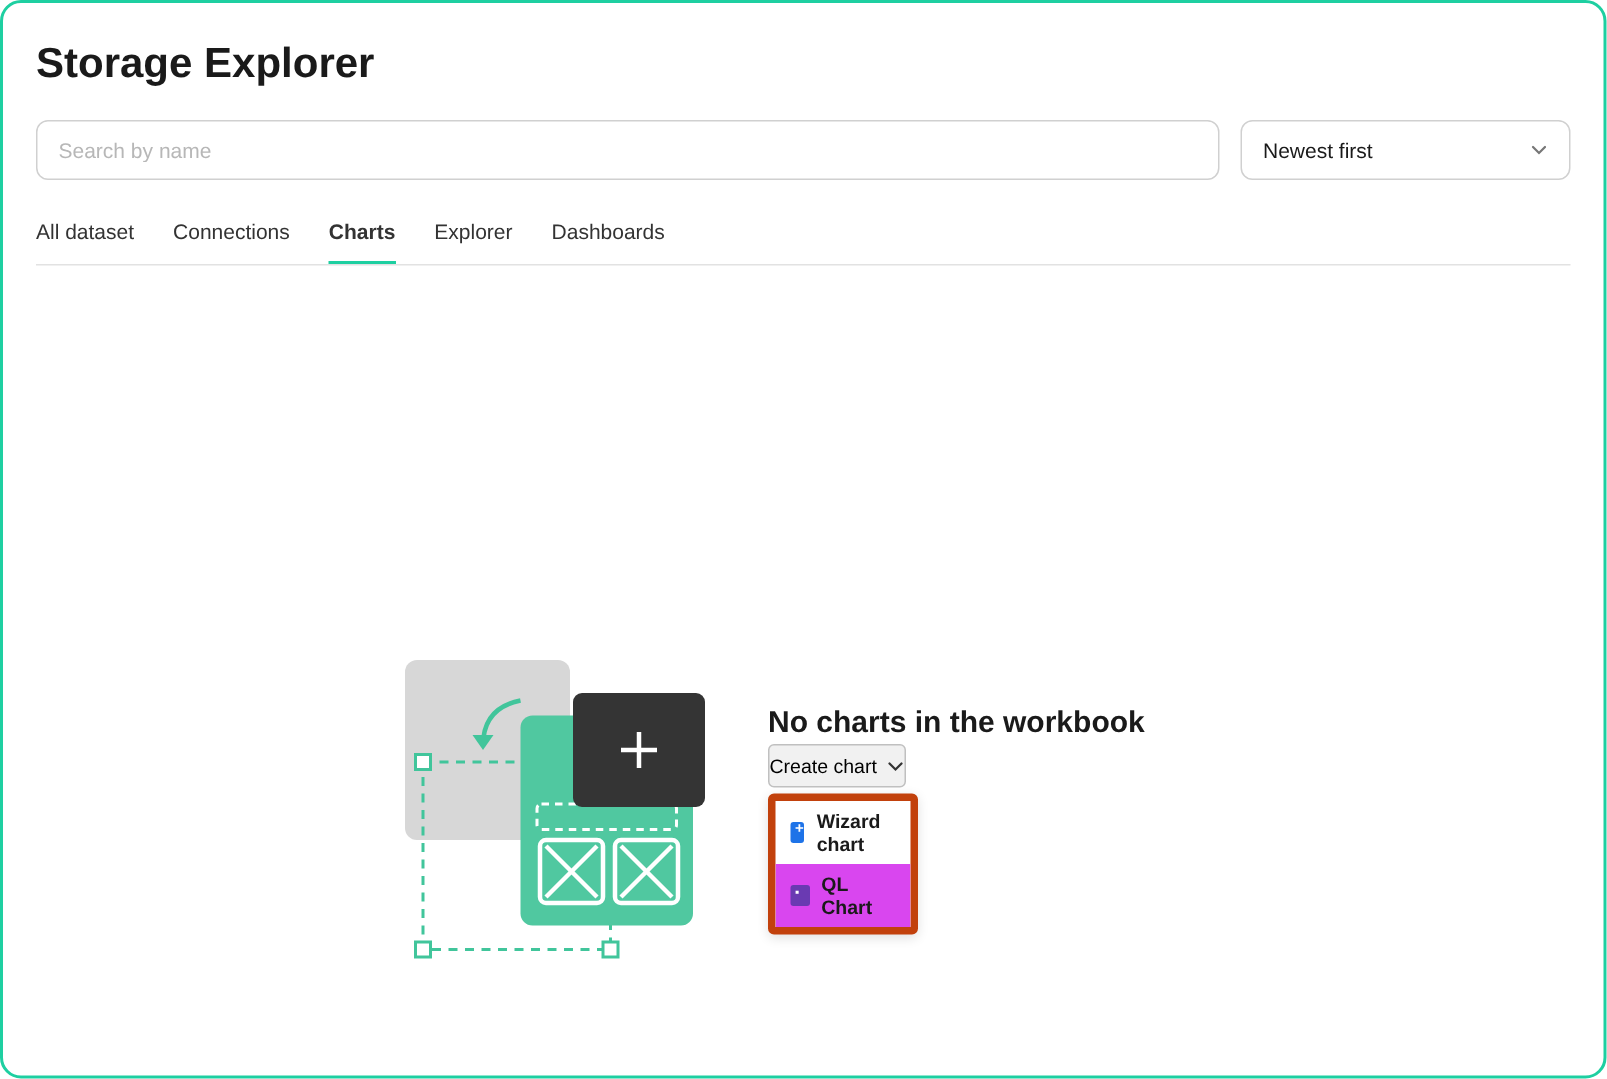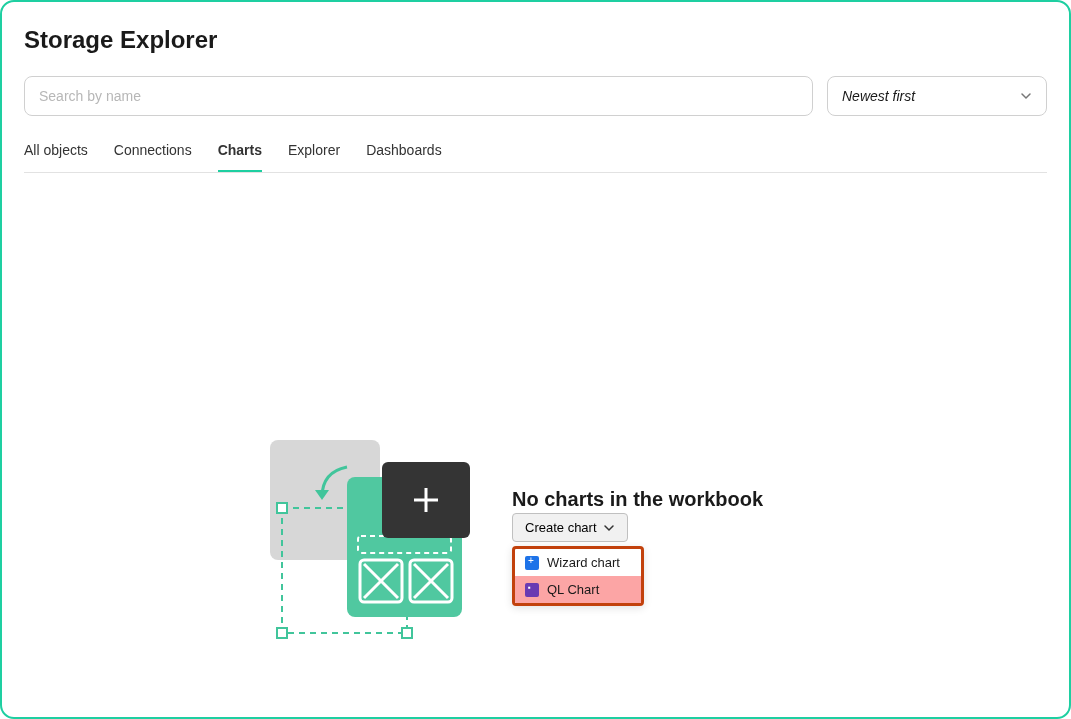--- a/index.html
+++ b/index.html
@@ -9,21 +9,21 @@
     width: 1071px;
     height: 719px;
     border: 2px solid #1ecfa1;
     border-radius: 14px;
     padding: 20px 22px;
     color: #1a1a1a;
     overflow: hidden;
     position: relative;
   }
   .title {
-    font-size: 24px;
+    font-size: 28px;
     font-weight: 700;
     margin-bottom: 22px;
     margin-top: 4px;
   }
   .controls {
     display: flex;
     gap: 14px;
     margin-bottom: 22px;
   }
   .search {
@@ -42,21 +42,20 @@
     border: 1px solid #d0d0d0;
     border-radius: 8px;
     height: 40px;
     padding: 0 14px;
     font-size: 14px;
     display: flex;
     align-items: center;
     justify-content: space-between;
     cursor: pointer;
     color: #1a1a1a;
-    font-style: italic;
   }
   .chev { width: 12px; height: 12px; color: #777; }
   .tabs {
     display: flex;
     gap: 26px;
     border-bottom: 1px solid #e2e2e2;
     padding-bottom: 0;
   }
   .tab {
     font-size: 14px;
@@ -90,42 +89,43 @@
     color: #333;
     margin-bottom: 20px;
   }
   .create-btn {
     display: inline-flex;
     align-items: center;
     gap: 6px;
     border: 1px solid #c0c0c0;
     background: #f1f1f1;
     border-radius: 4px;
-    padding: 6px 12px;
+    padding: 6px 0;
     font-size: 13px;
     cursor: pointer;
   }
   .menu {
     margin-top: 4px;
     background: #fff;
-    border: 3px solid #c2410c;
+    border: 5px solid #c2410c;
     border-radius: 4px;
-    width: 132px;
+    width: 100px;
     box-shadow: 0 2px 8px rgba(0,0,0,0.12);
     overflow: hidden;
+    font-weight: bold;
   }
   .menu-item {
     display: flex;
     align-items: center;
     gap: 8px;
     padding: 6px 10px;
     font-size: 13px;
     cursor: pointer;
   }
-  .menu-item.hl { background: #fca5a5; }
+  .menu-item.hl { background: #d946ef; }
   .mi-icon {
     width: 14px; height: 14px;
     border-radius: 2px;
     display: inline-block;
   }
   .mi-wizard { background: #1e73e8; position: relative; }
   .mi-wizard::after { content: "+"; color: #fff; font-size: 10px; position: absolute; left: 3px; top: -1px; }
   .mi-ql { background: #6a3ab2; position: relative; }
   .mi-ql::after { content: "▪"; color: #fff; font-size: 8px; position: absolute; left: 3px; top: 0; }
 </style>
@@ -138,21 +138,21 @@
   <input class="search" type="text" placeholder="Search by name" style="">
   <div class="sort">
     <span>Newest first</span>
     <svg class="chev" viewBox="0 0 12 12">
       <path d="M2 4l4 4 4-4" stroke="currentColor" stroke-width="1.5" fill="none" stroke-linecap="round"></path>
     </svg>
   </div>
 </div>
 
 <div class="tabs">
-  <div class="tab">All objects</div>
+  <div class="tab">All dataset</div>
   <div class="tab">Connections</div>
   <div class="tab active">Charts</div>
   <div class="tab">Explorer</div>
   <div class="tab">Dashboards</div>
 </div>
 
 <div class="empty">
   <svg class="illus" viewBox="0 0 220 230">
 
     <rect x="18" y="8" width="110" height="120" rx="8" fill="#d7d7d7"></rect>

